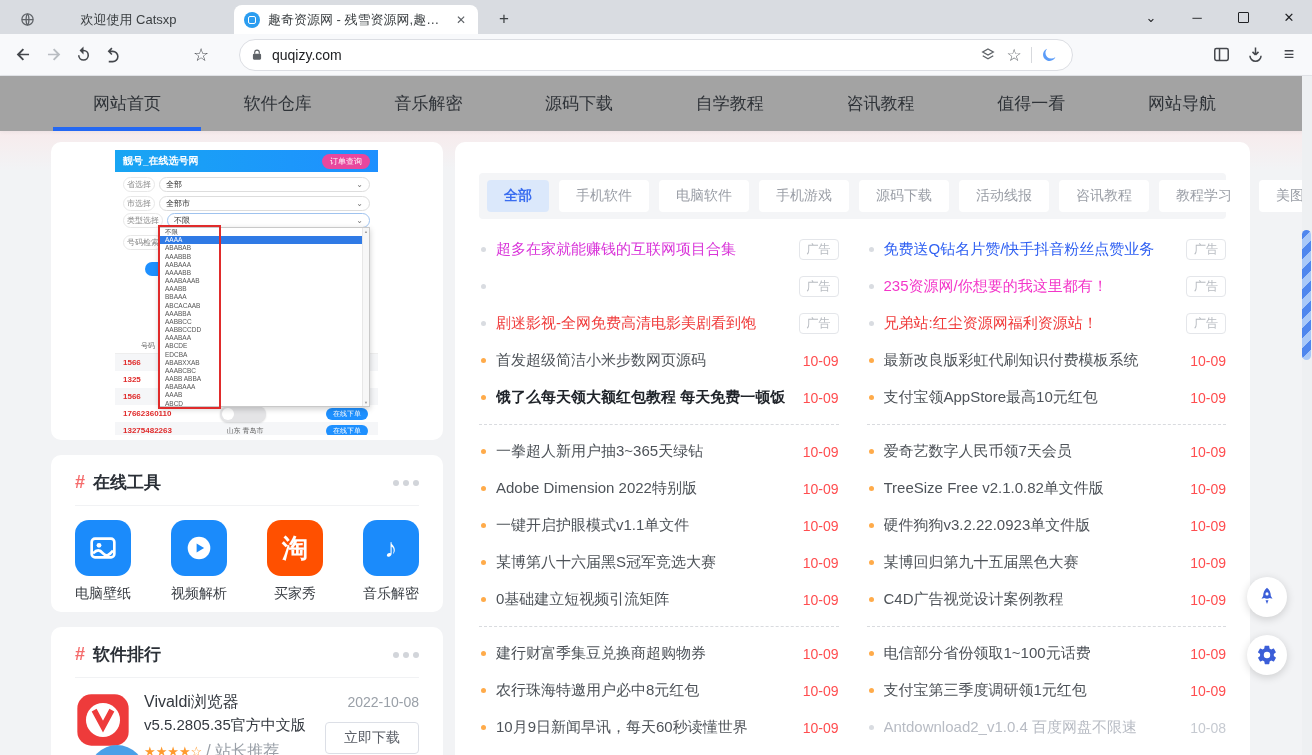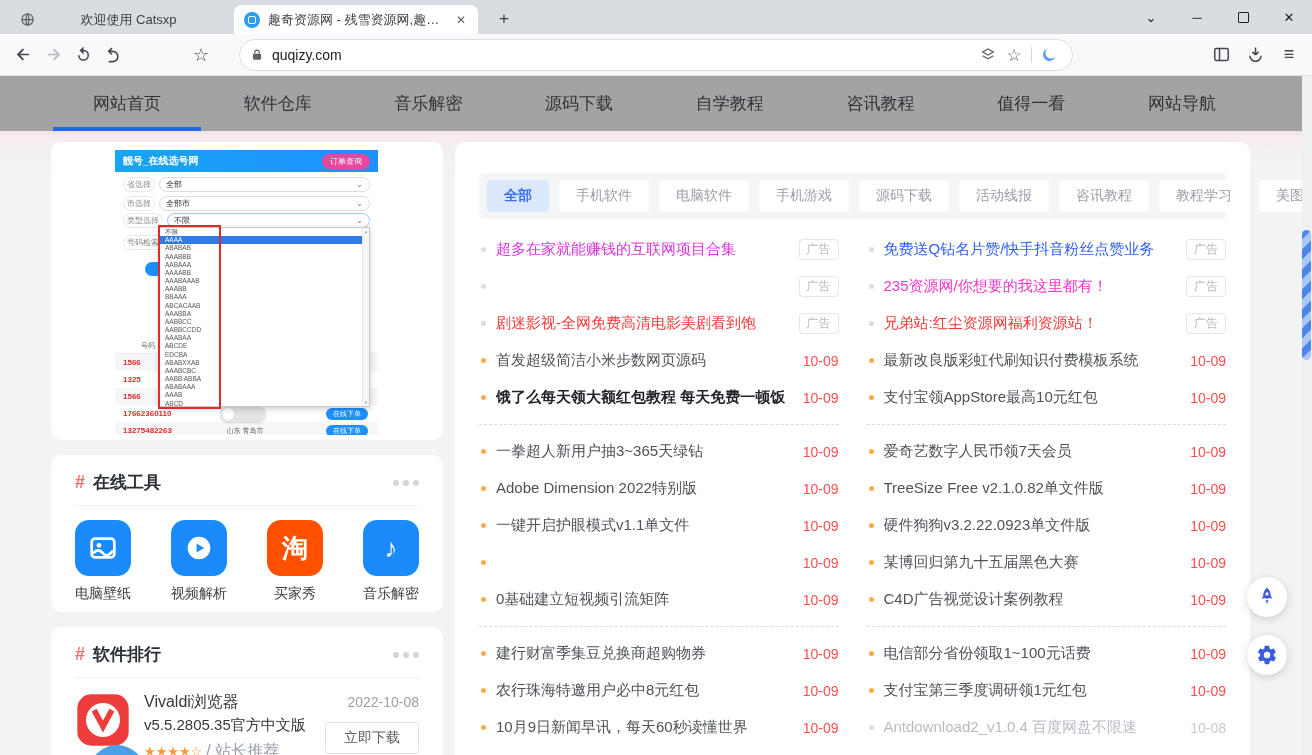--- a/index.html
+++ b/index.html
@@ -609,20 +609,21 @@
               <div class="lrow">
                 <span class="bullet"></span>
                 <span class="ltitle">一键开启护眼模式v1.1单文件</span>
                 <span class="lspace"></span>
 
                 <span class="ldate">10-09</span>
               </div>
 
               <div class="lrow">
                 <span class="bullet"></span>
+                <span class="ltitle">某博第八十六届黑S冠军竞选大赛</span>
                 <span class="lspace"></span>
 
                 <span class="ldate">10-09</span>
               </div>
 
               <div class="lrow">
                 <span class="bullet"></span>
                 <span class="ltitle">0基础建立短视频引流矩阵</span>
                 <span class="lspace"></span>
 

